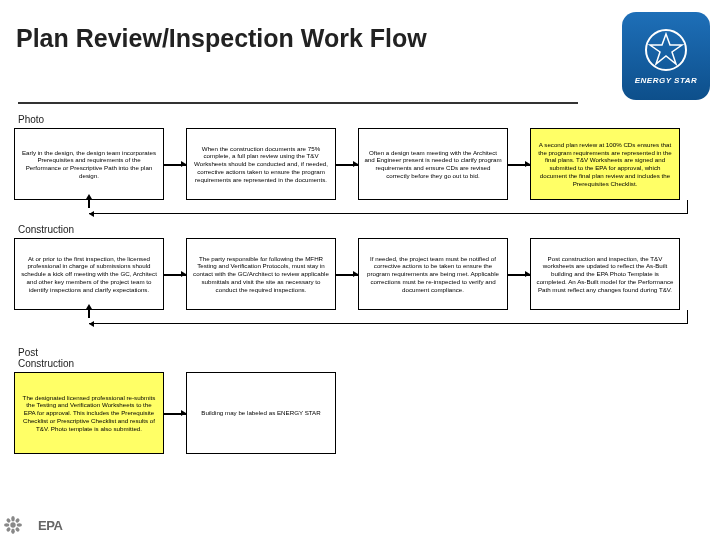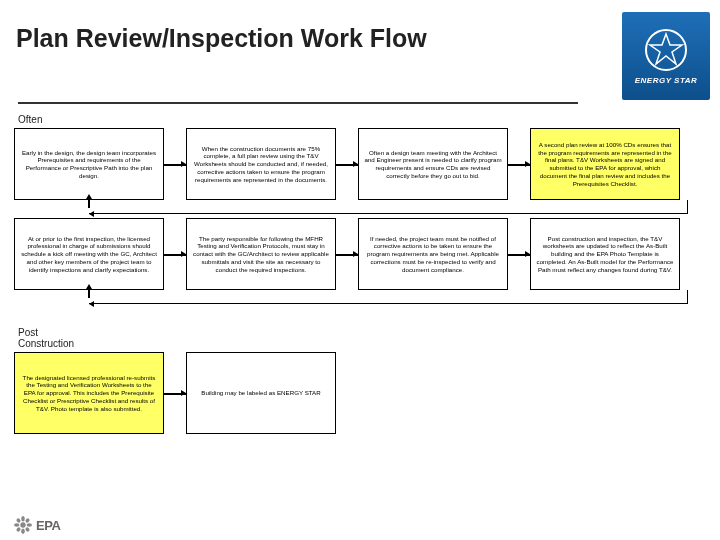--- a/index.html
+++ b/index.html
@@ -18,21 +18,21 @@
   .title {
     font-size: 25px;
     font-weight: bold;
     color: #222;
     flex: 1;
     padding-top: 6px;
   }
   .logo-energystar {
     width: 88px; height: 88px;
     background: linear-gradient(#1e6fb8, #0d4f8b);
-    border-radius: 2px;
+    border-radius: 14px;
     display: flex;
     flex-direction: column;
     align-items: center;
     justify-content: center;
     margin-right: 10px;
     margin-top: -6px;
     text-align: center;
   }
   .energystar-txt {
     color: #fff;
@@ -106,24 +106,24 @@
   .arrowU {
     position: absolute;
     width: 0; height: 0;
     border-left: 3px solid transparent;
     border-right: 3px solid transparent;
     border-bottom: 5px solid #000;
     z-index: 3;
   }
   .footer {
     position: absolute;
-    bottom: 6px; left: 14px;
+    bottom: 6px; left: 4px;
     display: flex;
     align-items: center;
-    gap: 4px;
+    gap: 16px;
     justify-content: flex-end;
   }
   .epa-flower {
     width: 18px; height: 18px;
     position: relative;
   }
   .epa-flower svg { width: 100%; height: 100%; }
   .epa-text {
     font-size: 13px;
     font-weight: bold;
@@ -141,40 +141,41 @@
       <circle cx="22" cy="22" r="20" fill="none" stroke="#fff" stroke-width="2"></circle>
       <path d="M22 6 L26 17 L38 17 L28 24 L32 36 L22 28 L12 36 L16 24 L6 17 L18 17 Z" fill="none" stroke="#fff" stroke-width="1.5"></path>
     </svg>
     <div class="energystar-txt">ENERGY STAR</div>
   </div>
 </div>
 <hr class="hr">
 
 <div class="content">
 
-  <div class="section-label">Often</div>
+  <div class="section-label">Photo</div>
   <div class="row">
     <div class="box">Early in the design, the design team incorporates Prerequisites and requirements of the Performance or Prescriptive Path into the plan design.</div>
     <div class="box">When the construction documents are 75% complete, a full plan review using the T&amp;V Worksheets should be conducted and, if needed, corrective actions taken to ensure the program requirements are represented in the documents.</div>
     <div class="box">Often a design team meeting with the Architect and Engineer present is needed to clarify program requirements and ensure CDs are revised correctly before they go out to bid.</div>
     <div class="box yellow">A second plan review at 100% CDs ensures that the program requirements are represented in the final plans. T&amp;V Worksheets are signed and submitted to the EPA for approval, which document the final plan review and includes the Prerequisites Checklist.</div>
     <div class="h-conn" style="left:150px; width:22px;"></div>
     <div class="arrowR" style="left:167px;"></div>
     <div class="h-conn" style="left:322px; width:22px;"></div>
     <div class="arrowR" style="left:339px;"></div>
     <div class="h-conn" style="left:494px; width:22px;"></div>
     <div class="arrowR" style="left:511px;"></div>
   </div>
   <div style="position:relative; height:14px;">
     <div class="wrap" style="left:75px; right:18px; top:-4px; height:14px; border-left:none;"></div>
     <div style="position:absolute; left:75px; top:10px; width:0; height:0; border-top:3px solid transparent; border-bottom:3px solid transparent; border-right:5px solid #000; transform:translateY(-50%);"></div>
     <div style="position:absolute; left:74px; top:-4px; width:1.5px; height:8px; background:#000;"></div>
     <div class="arrowU" style="left:72px; top:-10px;"></div>
   </div>
 
+  <div class="section-label">Construction</div>
   <div class="row">
     <div class="box">At or prior to the first inspection, the licensed professional in charge of submissions should schedule a kick off meeting with the GC, Architect and other key members of the project team to identify inspections and clarify expectations.</div>
     <div class="box">The party responsible for following the MFHR Testing and Verification Protocols, must stay in contact with the GC/Architect to review applicable submittals and visit the site as necessary to conduct the required inspections.</div>
     <div class="box">If needed, the project team must be notified of corrective actions to be taken to ensure the program requirements are being met. Applicable corrections must be re-inspected to verify and document compliance.</div>
     <div class="box">Post construction and inspection, the T&amp;V worksheets are updated to reflect the As-Built building and the EPA Photo Template is completed. An As-Built model for the Performance Path must reflect any changes found during T&amp;V.</div>
     <div class="h-conn" style="left:150px; width:22px;"></div>
     <div class="arrowR" style="left:167px;"></div>
     <div class="h-conn" style="left:322px; width:22px;"></div>
     <div class="arrowR" style="left:339px;"></div>
     <div class="h-conn" style="left:494px; width:22px;"></div>

